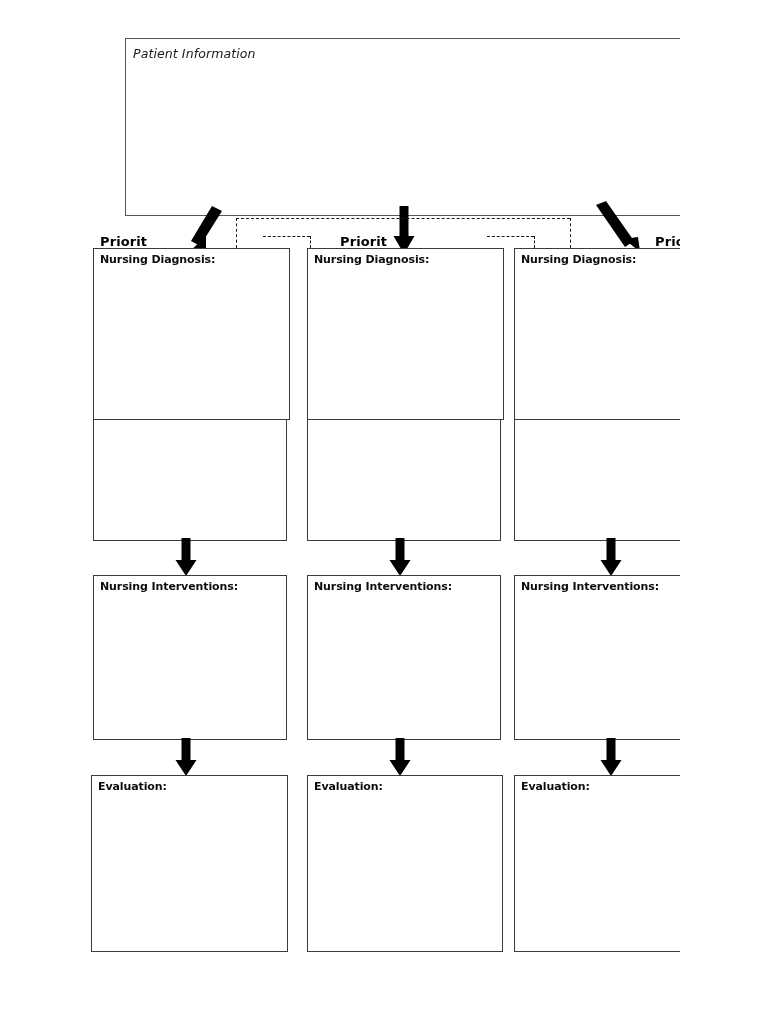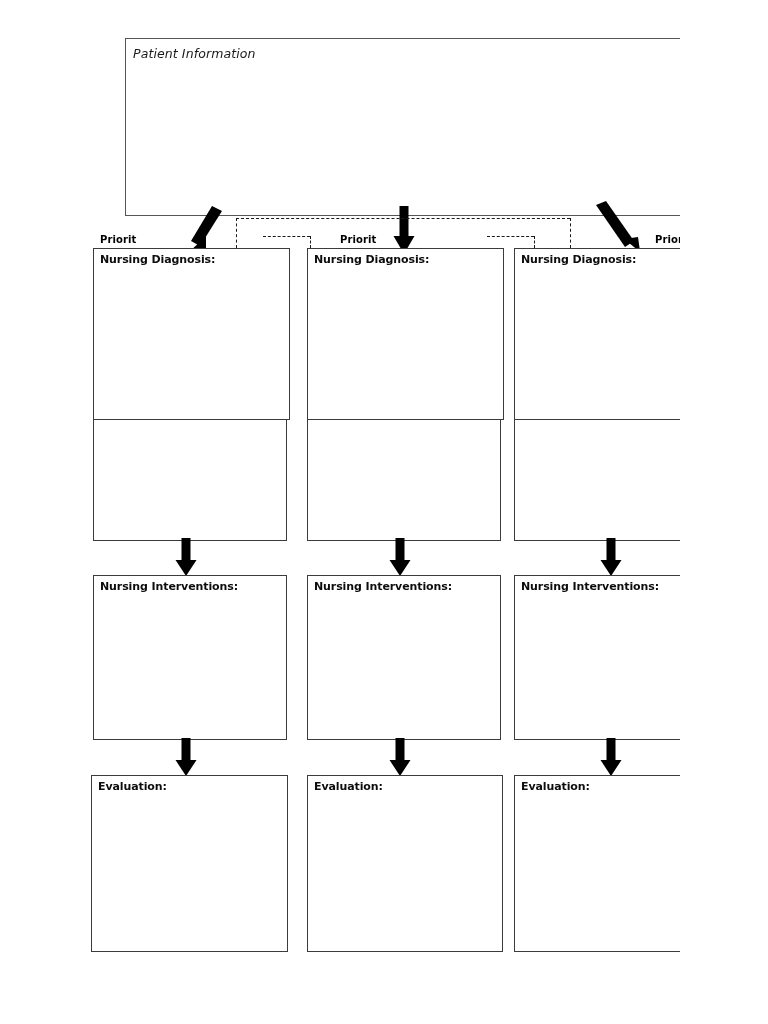--- a/index.html
+++ b/index.html
@@ -45,21 +45,21 @@
     font-style: italic;
     font-size: 12.5px;
     font-weight: 400;
     color: #1a1a1a;
     letter-spacing: 0.1px;
   }
 
   
   .priority-label {
     position: absolute;
-    font-size: 10px;
+    font-size: 13px;
     font-weight: bold;
     color: #000000;
     white-space: nowrap;
     letter-spacing: 0.1px;
   }
 
   
   .stage-heading {
     position: absolute;
     font-size: 11px;

